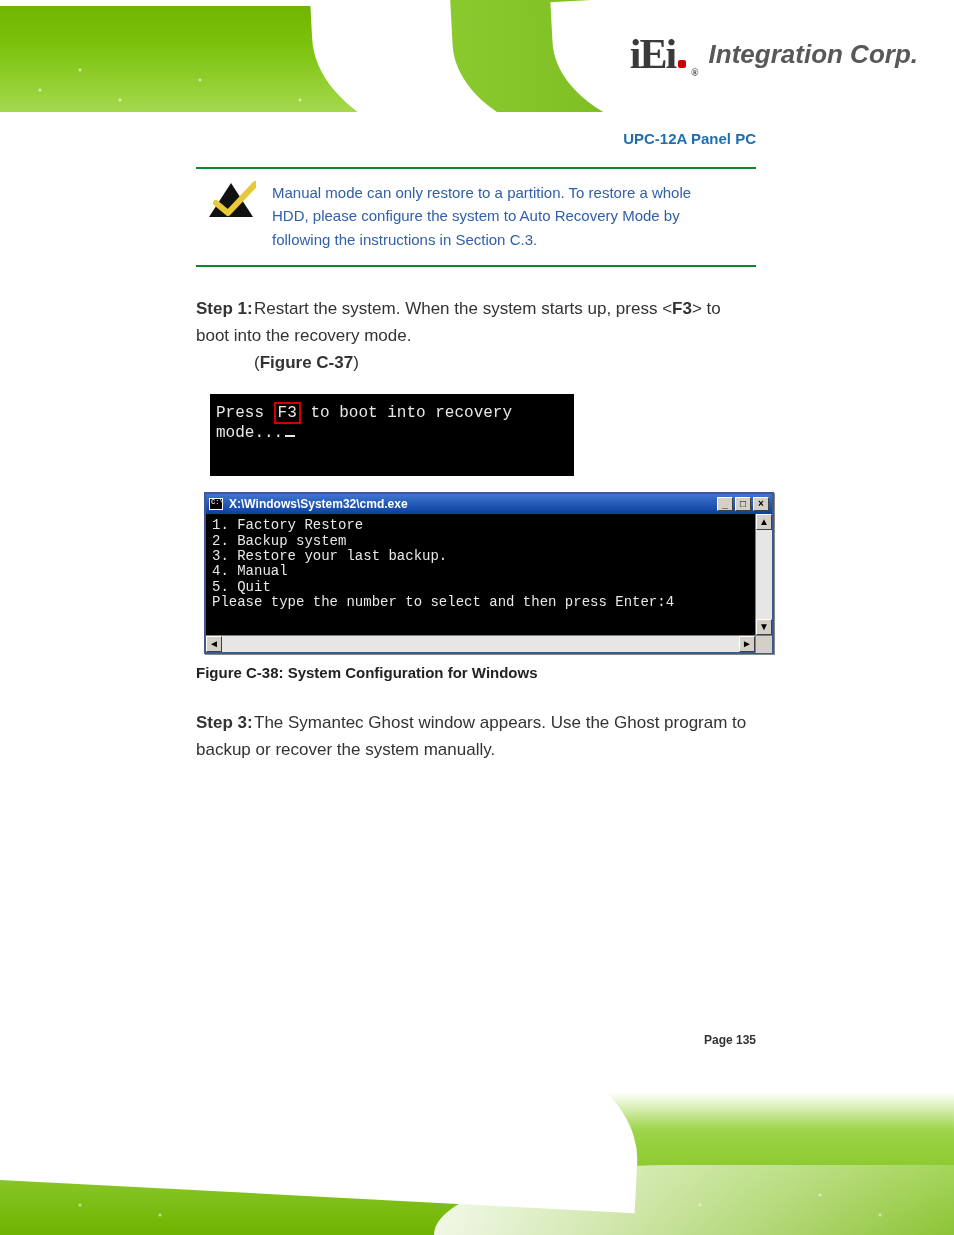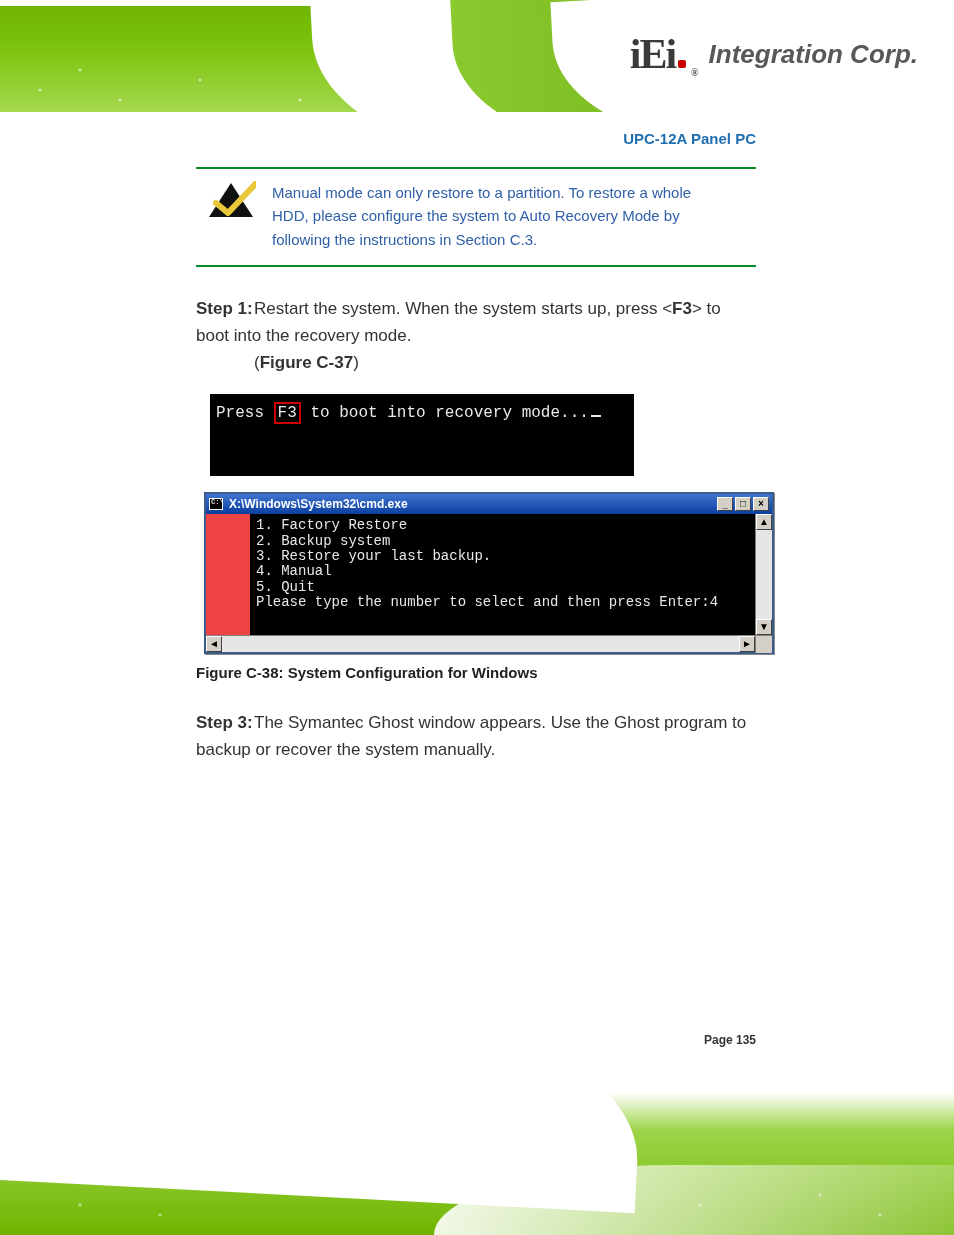--- a/index.html
+++ b/index.html
@@ -74,52 +74,52 @@
 
   .step { margin-top: 28px; font-size: 17px; line-height: 1.6; color: #333; }
   .step .num { font-weight: 700; display: inline-block; width: 58px; }
   .step .body { display: inline; }
   .step .cont { display: block; margin-left: 58px; }
   .step b { font-weight: 700; }
   .step .figref { margin-left: 58px; }
 
   
   .term1 {
-    margin: 18px 0 6px 14px; width: 424px; height: 82px; background: #000;
+    margin: 18px 0 6px 14px; width: 364px; height: 82px; background: #000;
     font-family: 'Courier New', monospace; color: #e8e8e8; font-size: 16px;
     position: relative; padding: 8px 6px;
   }
   .term1 .f3box { display:inline-block; border: 2px solid #d10000; padding: 0 2px; }
   .term1 .cursor { display:inline-block; width: 10px; border-bottom: 2px solid #e8e8e8; margin-left: 2px; }
 
   .fig-caption { font-weight: 700; font-size: 15px; margin: 10px 0 0 0; color: #222; }
 
   
   .cmdwin {
-    margin: 16px 0 6px 8px; width: 570px; border: 2px solid #3b5b8c; background: #ef4444;
+    margin: 16px 0 6px 8px; width: 570px; border: 2px solid #3b5b8c; background: #4c1d95;
     font-family: Tahoma, sans-serif; font-size: 12px; color: #000;
     box-shadow: 1px 1px 0 #888;
   }
   .cmd-title {
     display:flex; align-items:center; gap:6px;
     height: 20px;
     background: linear-gradient(180deg, #3f74d0 0%, #0a3fa0 100%);
     color: #fff; font-weight: 700; padding: 0 3px 0 3px;
   }
   .cmd-title .sysicon {
     width:14px; height:12px; background:#000; border:1px solid #fff; position:relative; flex:0 0 auto;
   }
   .cmd-title .sysicon::after { content:"C:\\"; position:absolute; top:-1px; left:1px; font-size:7px; color:#ddd; font-family:'Courier New',monospace; }
   .cmd-title .t { flex:1; white-space:nowrap; overflow:hidden; }
   .cmd-title .winbtns { display:flex; gap:2px; }
   .cmd-title .winbtn {
     width:16px; height:14px; background:#d4d0c8; border:1px solid #fff; border-right-color:#404040; border-bottom-color:#404040;
     font-size:10px; line-height:12px; text-align:center; color:#000; font-family: Arial;
   }
-  .cmd-body { display:flex;padding-left:44px; }
+  .cmd-body { display:flex; }
   .cmd-text {
     flex:1; background:#000; color:#e8e8e8; font-family:'Courier New', monospace; font-size:14px;
     padding: 4px 6px 24px 6px; min-height: 118px; white-space: pre; line-height: 1.1;
   }
   .cmd-vscroll { width:17px; background:#d4d0c8; display:flex; flex-direction:column; border-left:1px solid #808080; }
   .cmd-vscroll .arrow, .cmd-hscroll .arrow {
     height:16px; width:16px; background:#d4d0c8; border:1px solid #fff; border-right-color:#404040; border-bottom-color:#404040;
     text-align:center; font-size:10px; line-height:14px; color:#000;
   }
   .cmd-vscroll .track { flex:1; background:#e6e6e6; }

